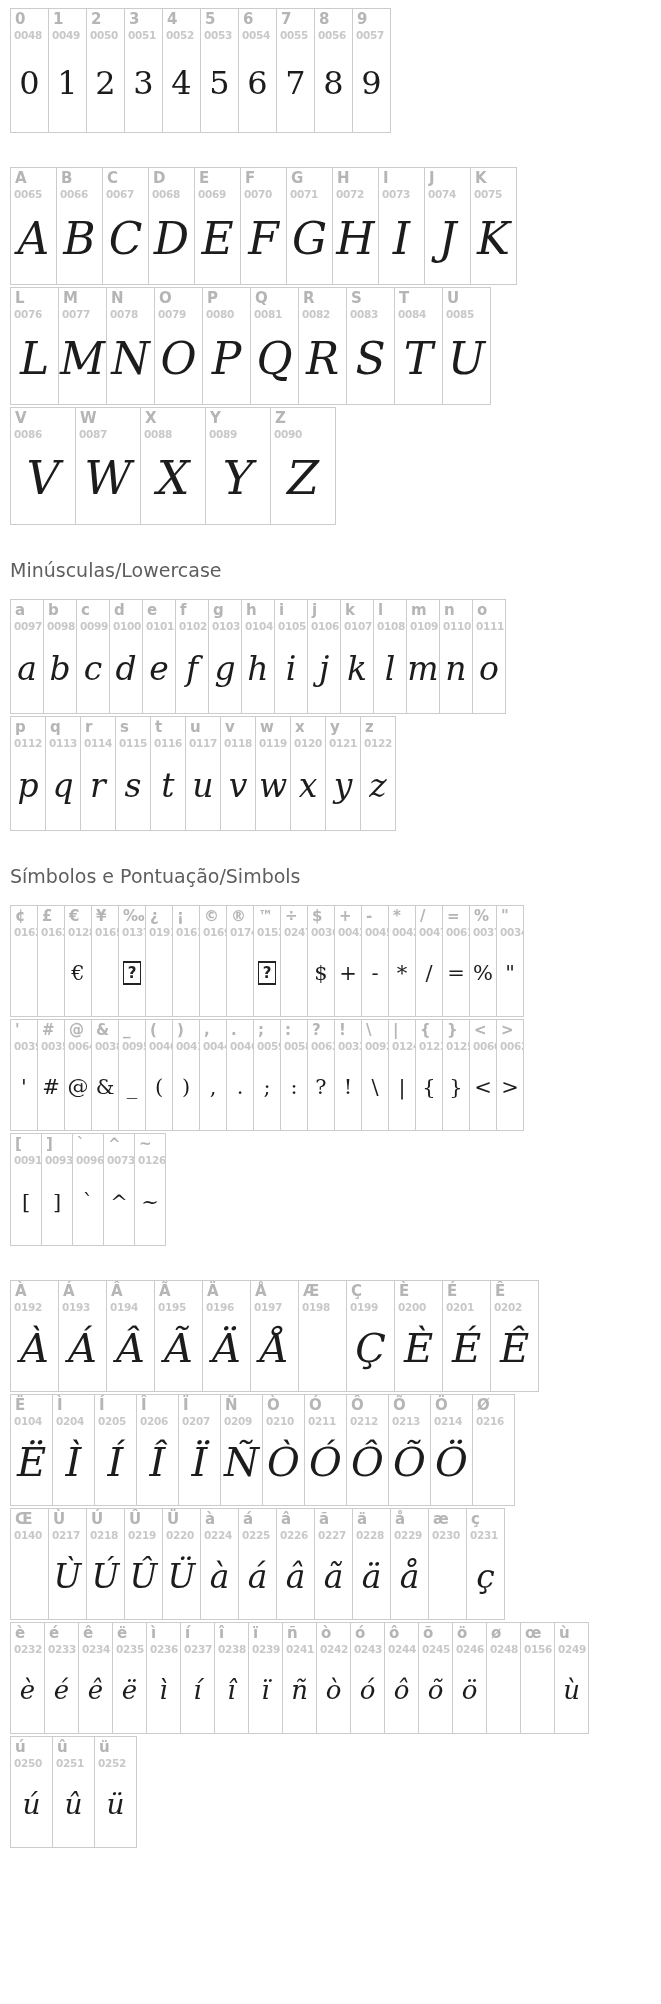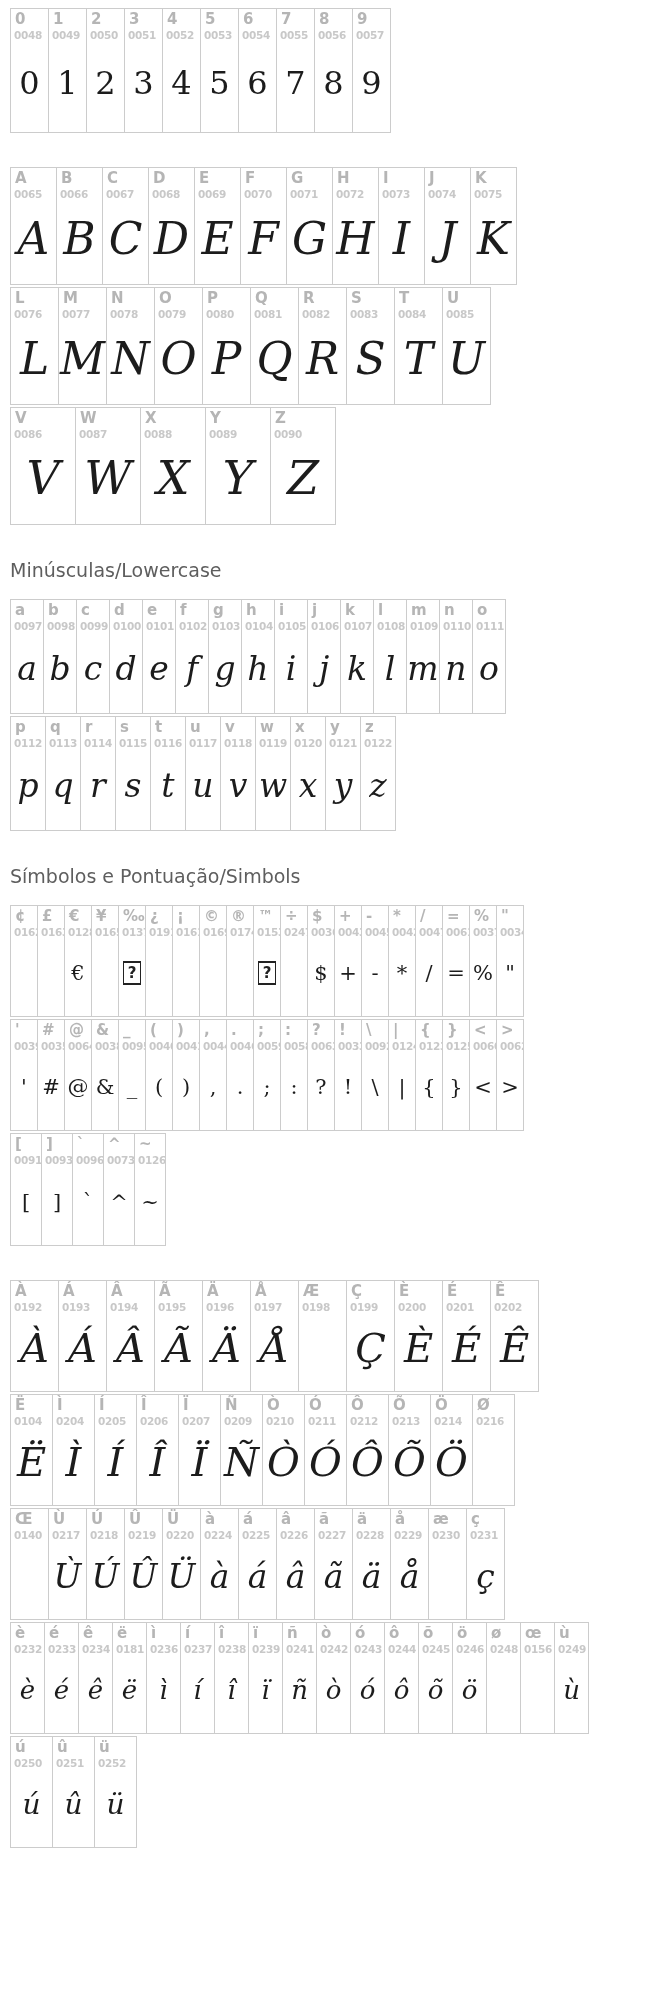--- a/index.html
+++ b/index.html
@@ -920,21 +920,21 @@
   </div>
 
   <div class="cell" style="width: 34px;">
     <div class="cell-label">ê</div>
     <div class="cell-code">0234</div>
     <div class="cell-glyph" style="font-size: 26px;">ê</div>
   </div>
 
   <div class="cell" style="width: 34px;">
     <div class="cell-label">ë</div>
-    <div class="cell-code">0181</div>
+    <div class="cell-code">0235</div>
     <div class="cell-glyph" style="font-size: 26px;">ë</div>
   </div>
 
   <div class="cell" style="width: 34px;">
     <div class="cell-label">ì</div>
     <div class="cell-code">0236</div>
     <div class="cell-glyph" style="font-size: 26px;">ì</div>
   </div>
 
   <div class="cell" style="width: 34px;">

